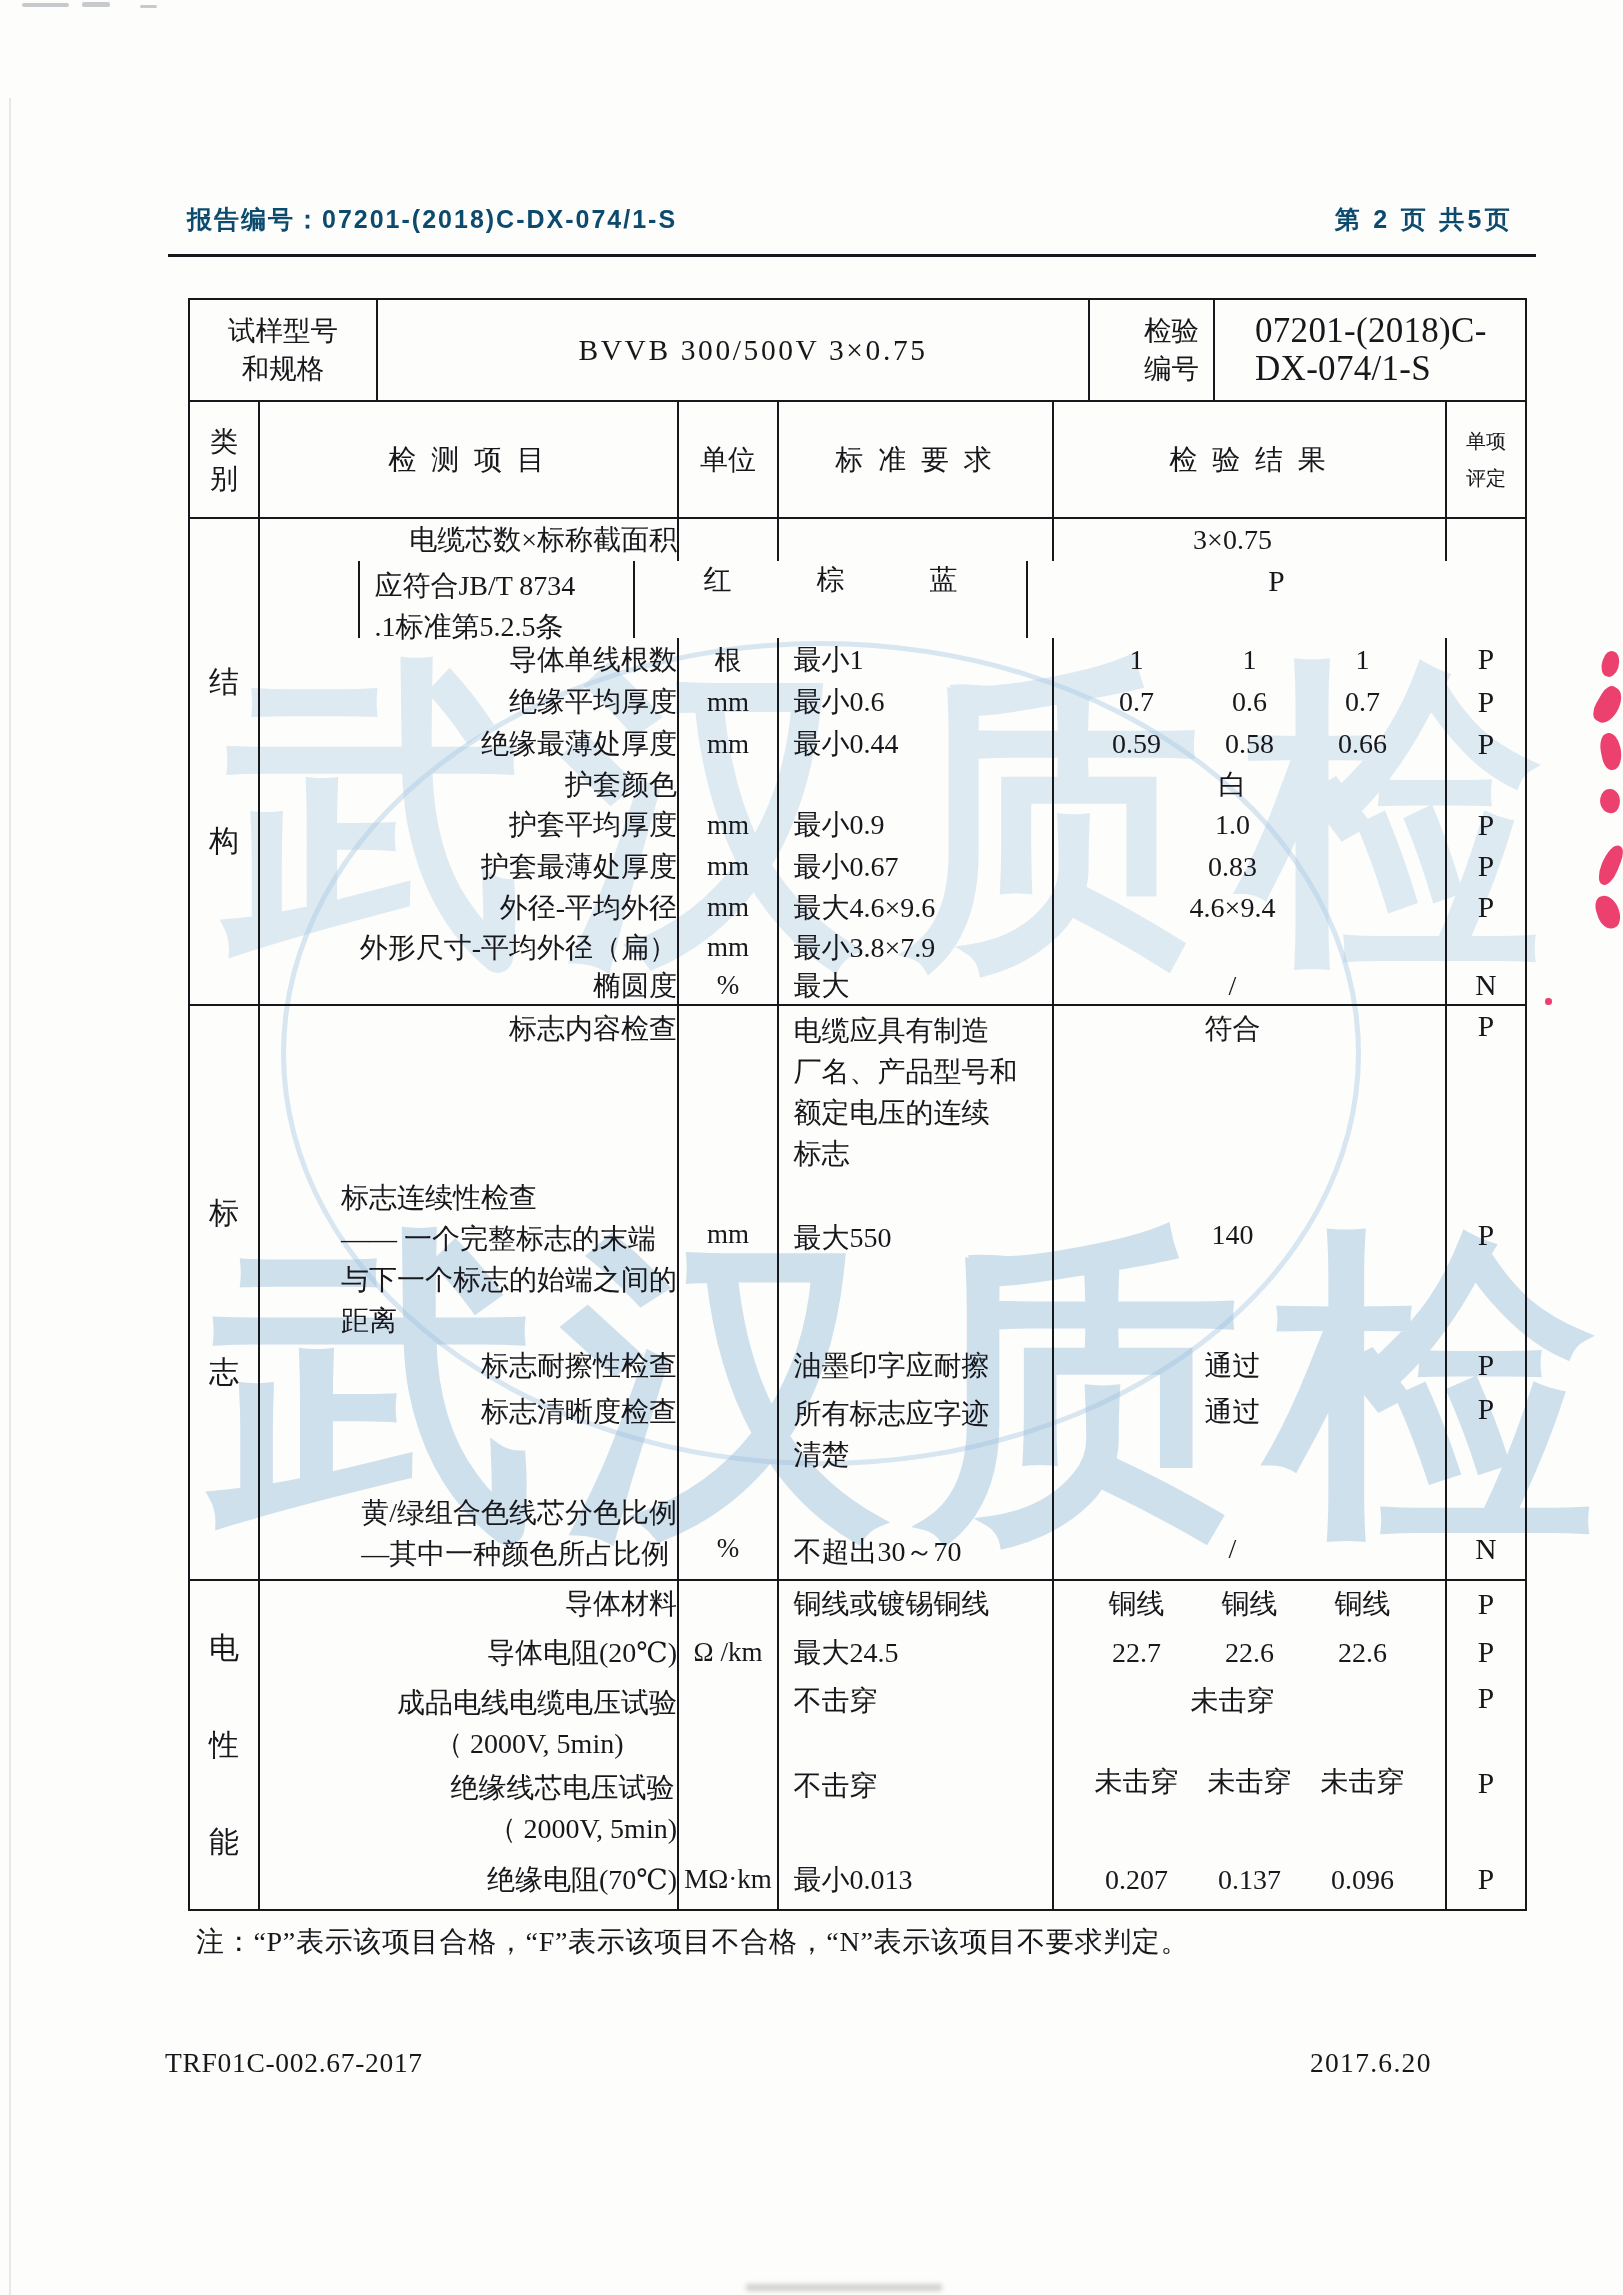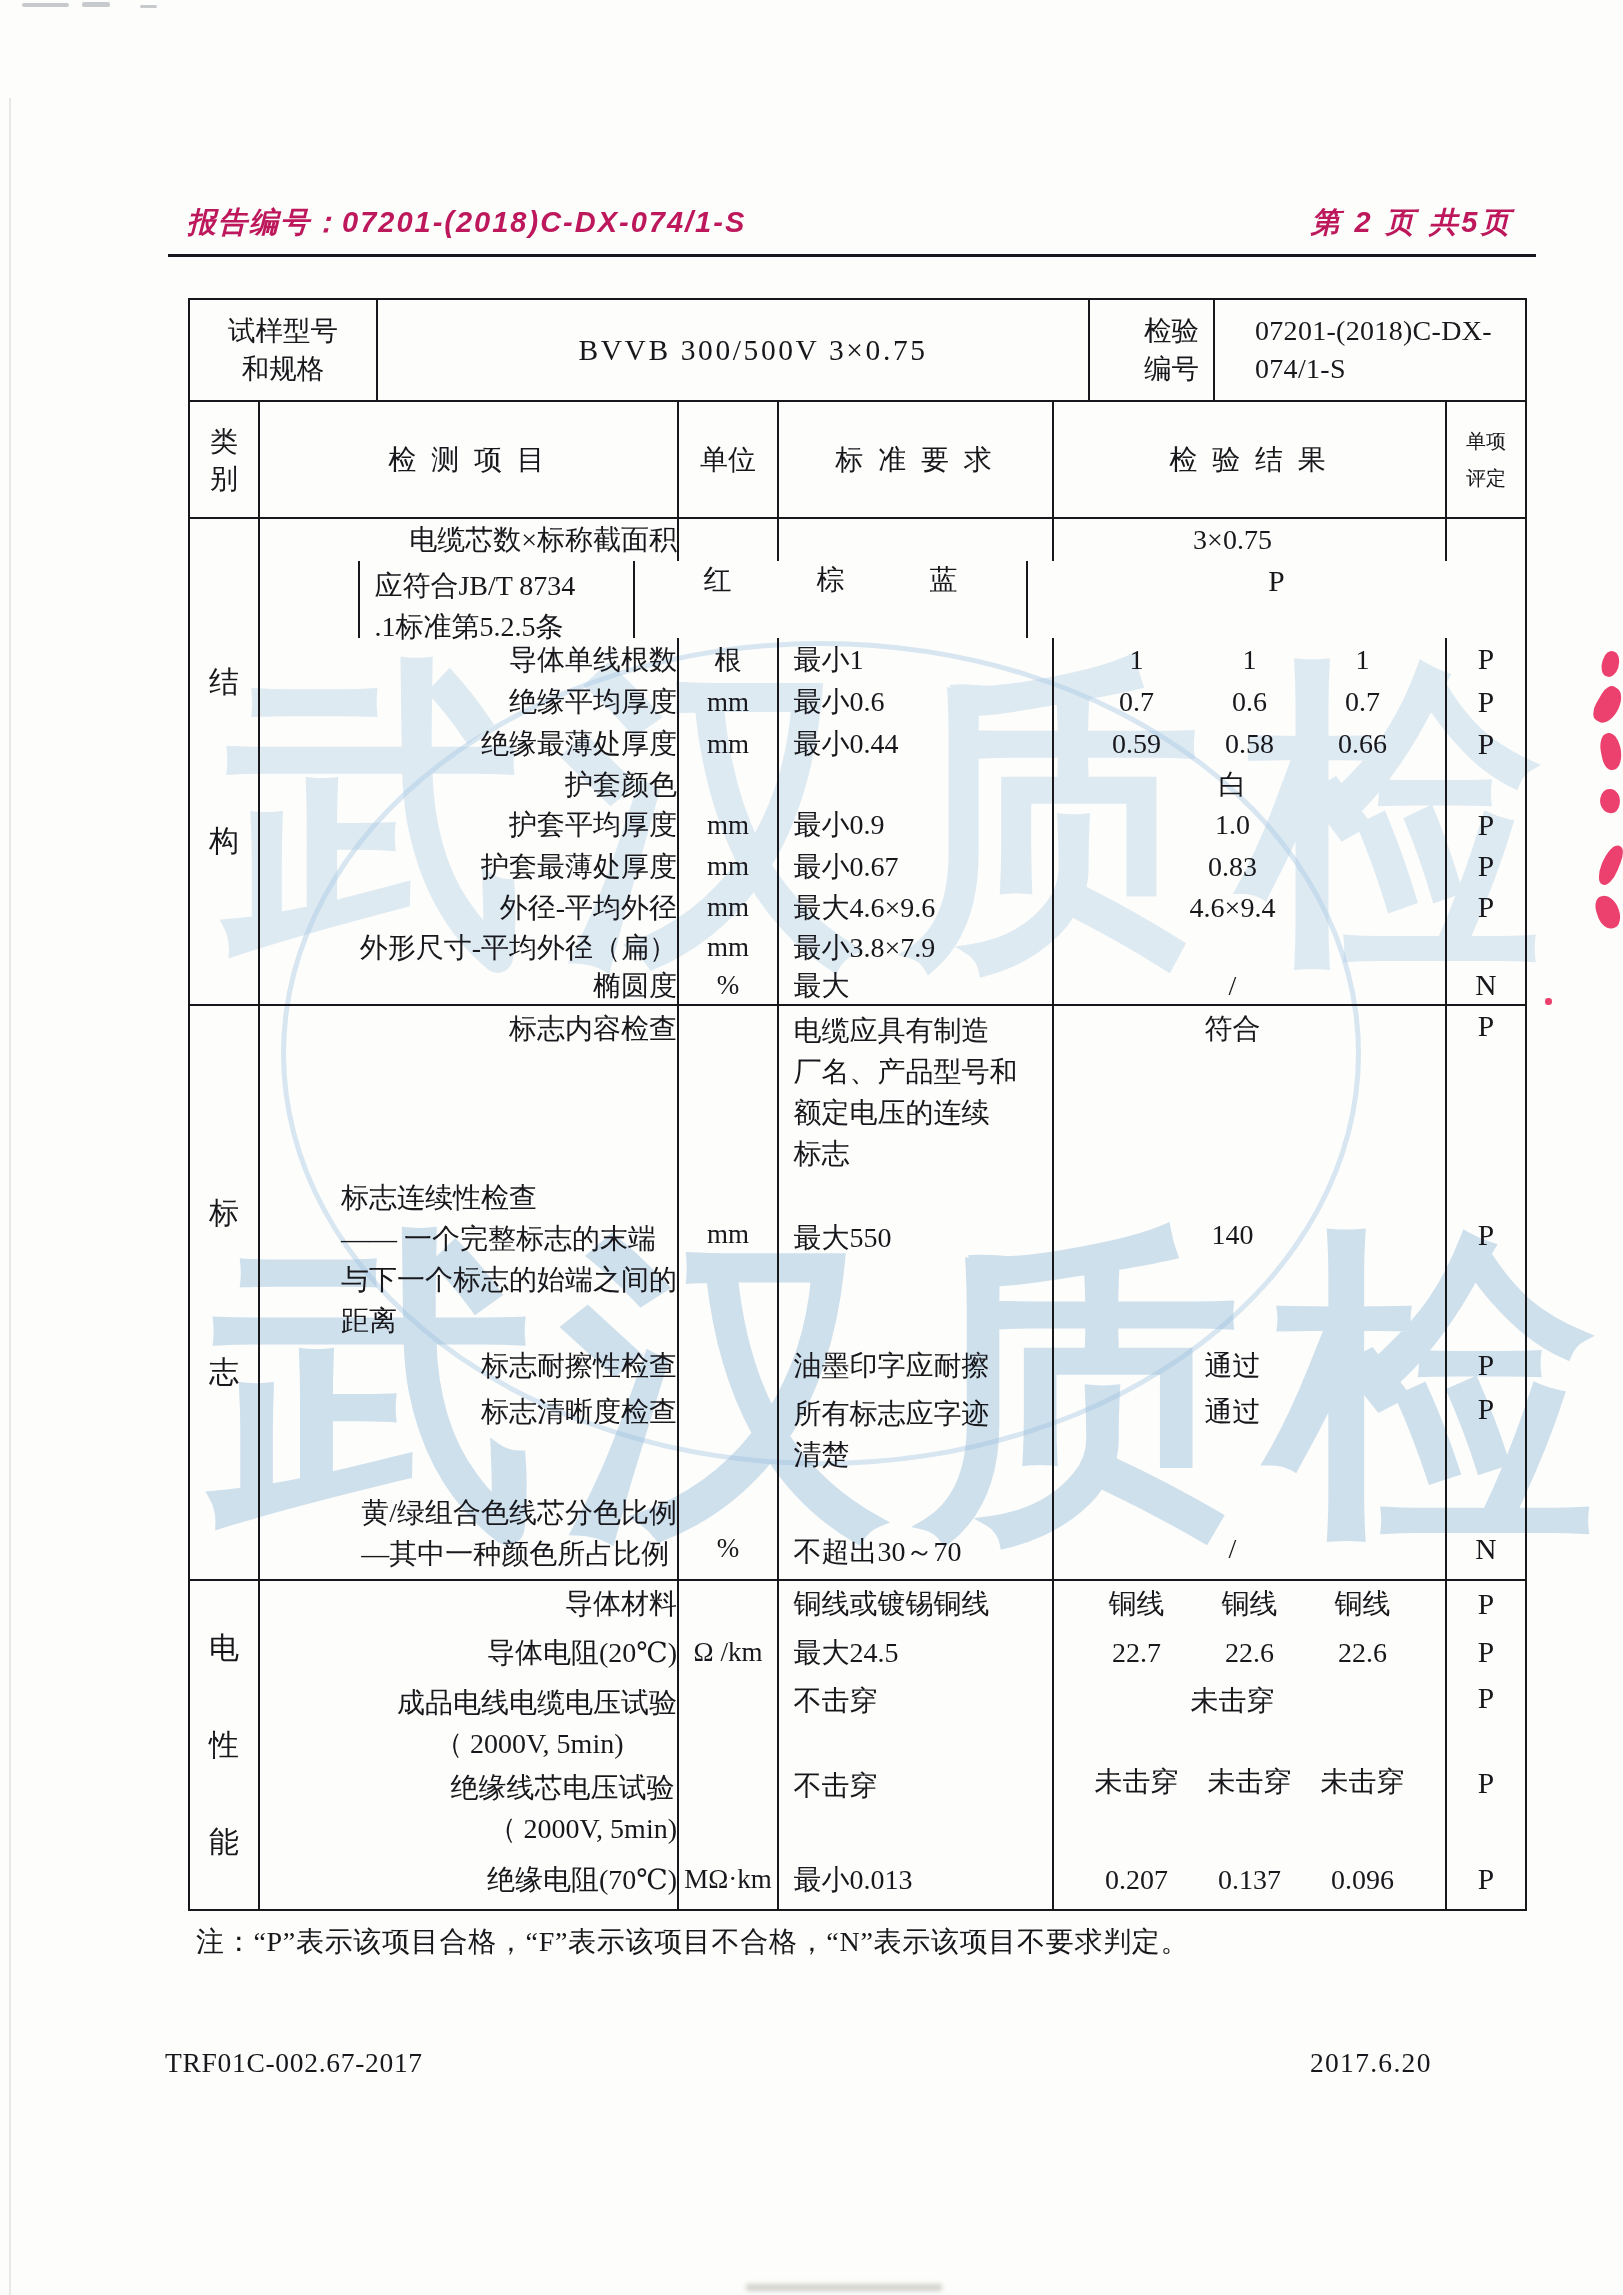--- a/index.html
+++ b/index.html
@@ -26,39 +26,39 @@
   .wm-text { position:absolute; font-family:"DejaVu Sans","Liberation Sans",sans-serif;
     font-weight:bold; white-space:nowrap; pointer-events:none; }
   .wm-t1 { left:223px; top:602px; font-size:301px; letter-spacing:38px;
     color:rgba(170,202,229,.38); transform:scaleY(1.08); transform-origin:top left; }
   .wm-t2 { left:209px; top:1172px; font-size:327px; letter-spacing:26px;
     color:rgba(152,189,221,.46); }
   
   .phead, .ppage {
     position:absolute; top:203px;
     font-family:"Liberation Sans","DejaVu Sans",sans-serif;
-    font-size:29px; font-weight:600; letter-spacing:2px; color:#be185d;font-style:italic;
+    font-size:25px; font-weight:600; letter-spacing:2px; color:#0c4a6e;
   }
   .phead { left:187px; }
   .ppage { right:110px; letter-spacing:3.3px; }
   .rule { position:absolute; left:168px; top:254px; width:1368px; height:3.3px; background:#17171c; }
   .note { position:absolute; left:196px; top:1923px; font-size:28px; letter-spacing:0.7px; }
   .fdoc  { position:absolute; left:165px;  top:2047px; font-size:27.5px; letter-spacing:0.7px; }
   .fdate { position:absolute; left:1310px; top:2047px; font-size:27.5px; letter-spacing:1.3px; }
   
   .tbl { position:absolute; left:188px; top:298px; width:1339px;
     border:2px solid #17171c; font-size:28px; }
   .hr1 { display:flex; height:102px; border-bottom:2.6px solid #17171c;gap:40px; }
   .hr1 > div { border-right:2px solid #17171c; display:flex; flex-direction:column;
     align-items:center; justify-content:center; line-height:38px; }
   .hr1 > div:last-child { border-right:none; }
   .h1a { width:188px; font-size:27.5px; }
   .h1b { width:672px; letter-spacing:2.6px; font-size:29.5px; }
   .h1c { width:85px;  font-size:27.5px; }
-  .h1d { flex:1; font-size:28px; letter-spacing:0.3px; }
+  .h1d { flex:1; font-size:35px; letter-spacing:0.3px; }
   .hr2 { display:flex; height:117px; border-bottom:2.6px solid #17171c; }
   .hr2 > div { border-right:2px solid #17171c; display:flex; flex-direction:column;
     align-items:center; justify-content:center; line-height:37px; }
   .hr2 > div:last-child { border-right:none; }
   .w-cat { width:70px; } .w-item { width:419px; letter-spacing:3.9px; }
   .w-unit { width:100px; } .w-std { width:275px; letter-spacing:3.9px; }
   .w-res { width:393px; letter-spacing:3.9px; } .w-ver { flex:1; font-size:20px; }
   
   .sec { position:relative; padding-left:70px; border-bottom:2.6px solid #17171c; }
   .sec:last-child { border-bottom:none; }

